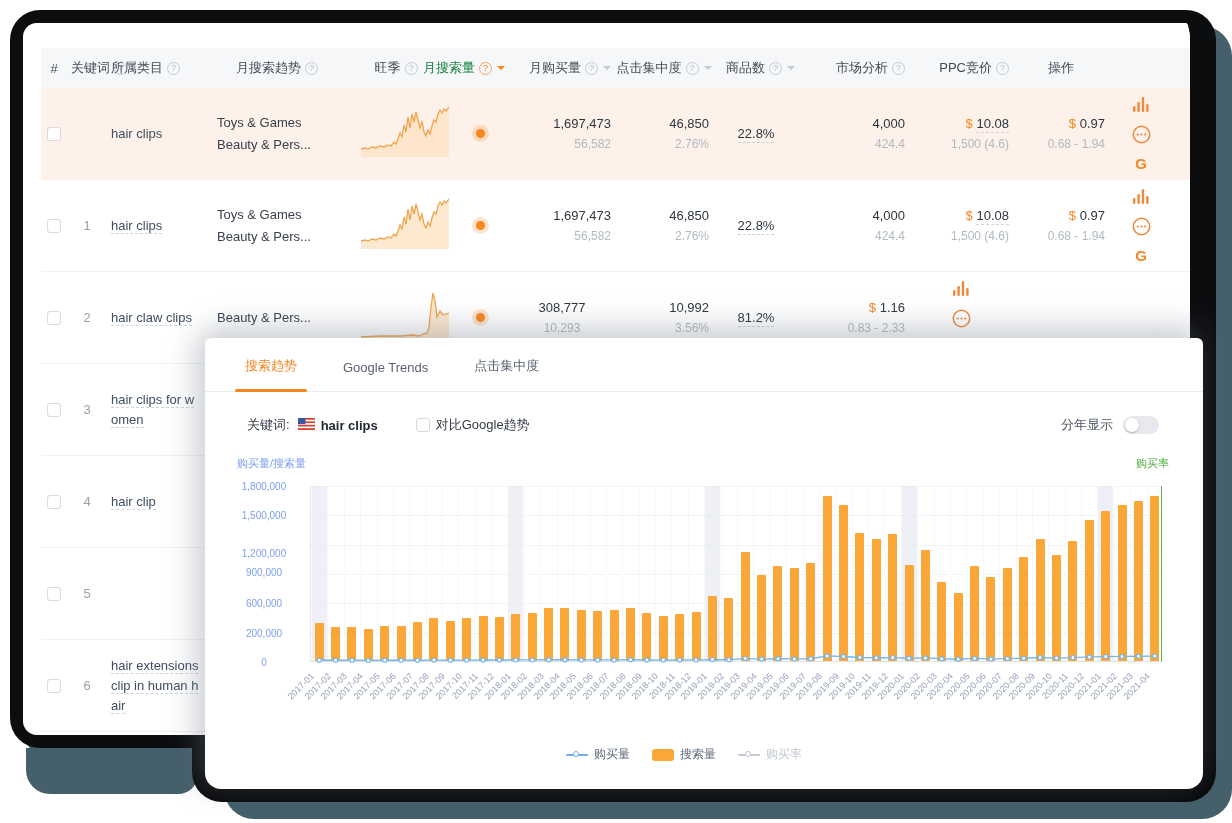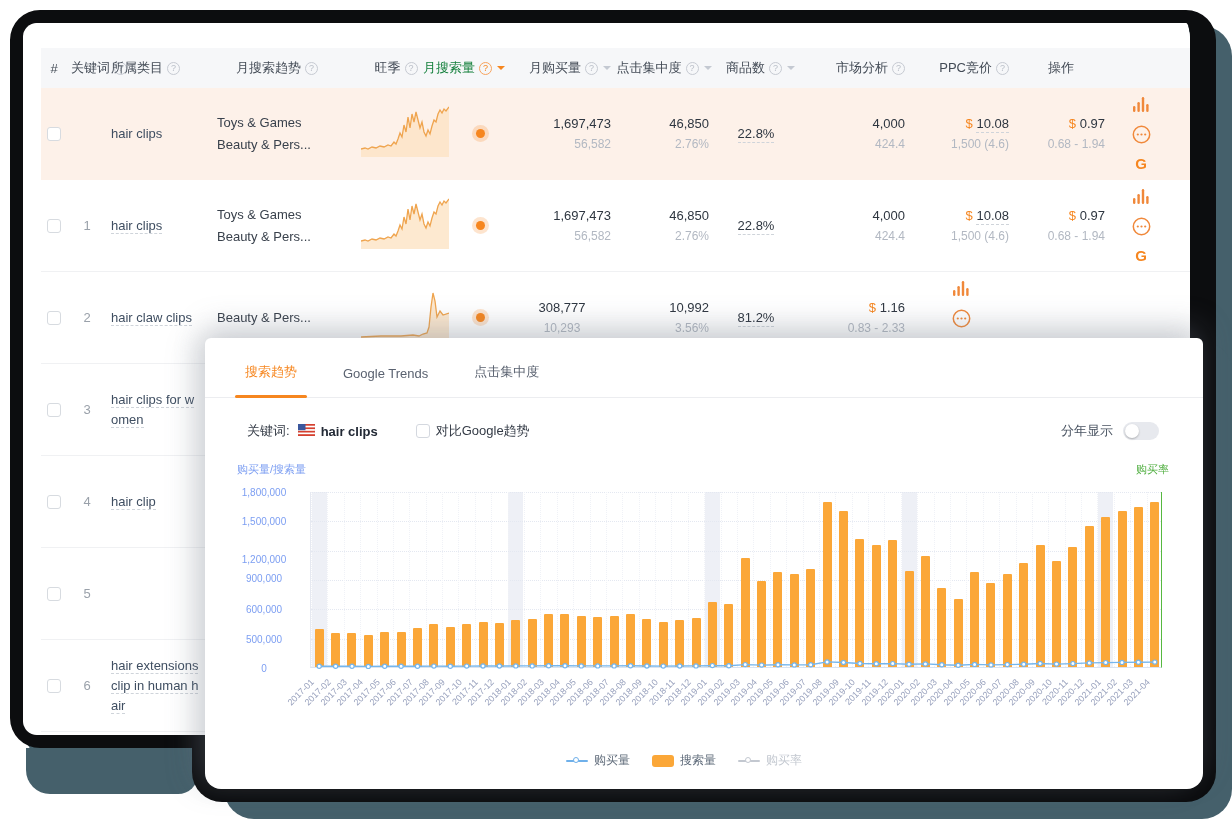--- a/index.html
+++ b/index.html
@@ -52,21 +52,21 @@
   .season-dot { width:9px; height:9px; border-radius:50%; background:#f6861f;
     box-shadow:0 0 0 4px rgba(246,134,31,.22); margin:0 auto; }
   .ops { display:flex; flex-direction:column; align-items:center; gap:7px; }
   .gicon { color:#f6861f; font-weight:700; font-size:15px; line-height:14px; }
   .spark { padding-left:20px; }
 
   
   .modal-panel { position:absolute; left:205px; top:338px; width:998px; height:451px; background:#fff;
     border-radius:6px 6px 16px 16px;
     box-shadow:0 -12px 30px rgba(110,120,132,.28), -14px 0 28px rgba(110,120,132,.18); }
-  .tabs { display:flex; align-items:flex-end; gap:26px; padding:0 14px 0 30px; height:60px;
+  .tabs { display:flex; align-items:flex-end; gap:26px; padding:0 14px 0 30px; height:54px;
     border-bottom:1px solid #ecedf0; }
   .tab { font-size:13px; color:#5a6270; padding:0 10px 16px; cursor:pointer; position:relative; }
   .tab.active { color:#f6861f; }
   .tab.active::after { content:""; position:absolute; left:0; right:0; bottom:-1px; height:3px;
     background:#f6861f; border-radius:2px; }
   .controls { display:flex; align-items:center; margin:18px 44px 0 42px; height:30px; font-size:13px; color:#333a45; }
   .kw-strong { font-weight:700; color:#222935; margin-left:6px; }
   .flag { margin-left:8px; display:inline-block; }
   .mcb { width:14px; height:14px; border:1px solid #d4d8df; border-radius:3px; background:#fff;
     margin:0 6px 0 38px; flex:0 0 14px; }
@@ -421,21 +421,21 @@
   </div>
   <div class="chart">
     <div class="y-title">购买量/搜索量</div>
     <div class="y2-title">购买率</div>
     <div id="ylabels">
         <div class="ylab" style="left: 24px; top: 31px;">1,800,000</div>
         <div class="ylab" style="left: 24px; top: 60.3333px;">1,500,000</div>
         <div class="ylab" style="left: 24px; top: 98px;">1,200,000</div>
         <div class="ylab" style="left: 24px; top: 117px;">900,000</div>
         <div class="ylab" style="left: 24px; top: 148.333px;">600,000</div>
-        <div class="ylab" style="left: 24px; top: 177.667px;">500,000</div>
+        <div class="ylab" style="left: 24px; top: 177.667px;">200,000</div>
         <div class="ylab" style="left: 24px; top: 207px;">0</div>
       </div>
     <div class="plot" id="plot">
         <div class="band" style="left: 0.692308px;"></div>
         <div class="band" style="left: 197.308px;"></div>
         <div class="band" style="left: 393.923px;"></div>
         <div class="band" style="left: 590.538px;"></div>
         <div class="band" style="left: 787.154px;"></div>
         <div class="hgrid" style="top: 0px;"></div>
         <div class="hgrid" style="top: 29.3333px;"></div>

